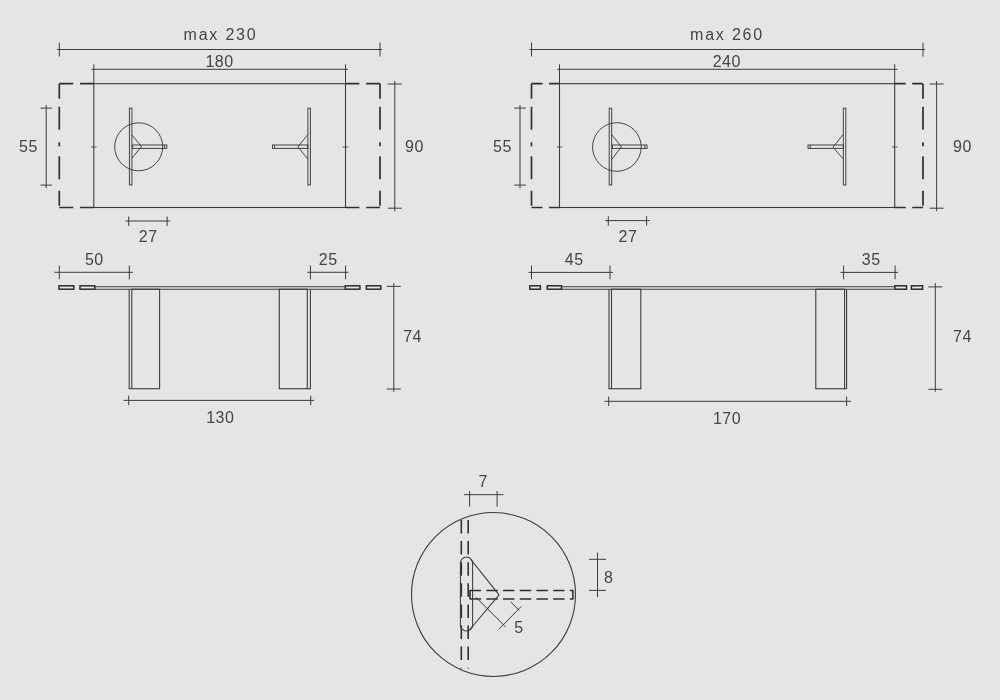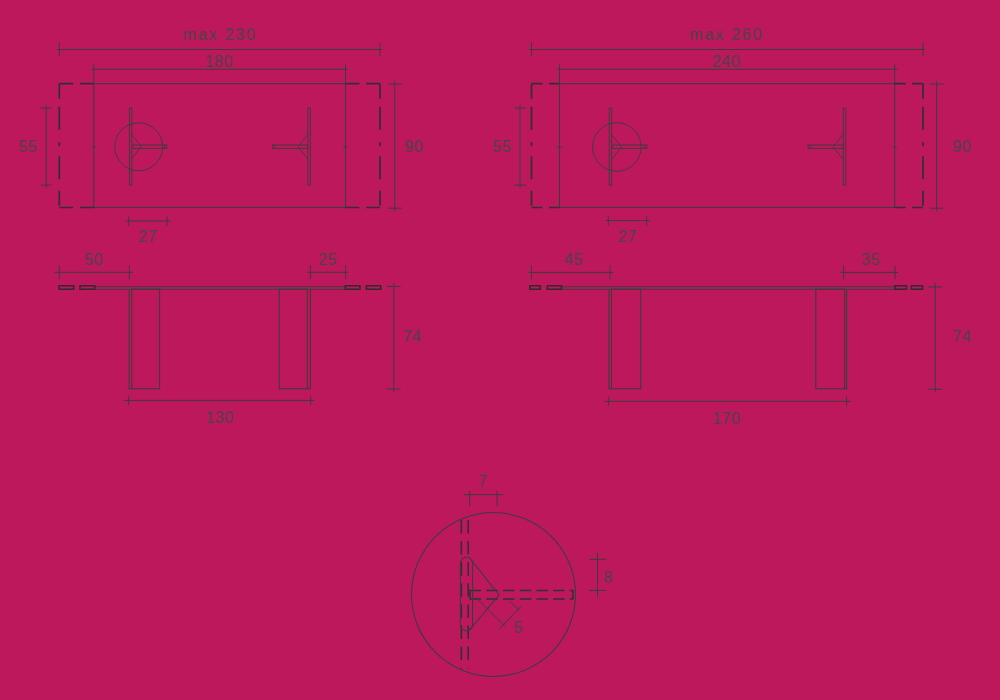--- a/index.html
+++ b/index.html
@@ -1,16 +1,16 @@
 <!DOCTYPE html>
 <html><head>
 <meta charset="utf-8">
 <style>
   html,body{margin:0;padding:0;background:#ffffff;}
-  #page{width:1000px;height:700px;position:relative;background:#be185d;overflow:hidden;filter:blur(0.5px);}
+  #page{width:1000px;height:700px;position:relative;background:#e5e5e5;overflow:hidden;filter:blur(0.5px);}
   svg{position:absolute;top:0;left:0;}
   text{font-family:"Liberation Sans",sans-serif;fill:#454545;}
   .t{font-size:16px;letter-spacing:0.5px;text-anchor:middle;}
   .tm{font-size:16px;letter-spacing:1.8px;text-anchor:middle;}
 </style>
 </head>
 <body>
 <div id="page">
 <svg width="1000" height="700" viewBox="0 0 1000 700">
   <g stroke="#3c3c3c" stroke-width="1.1" fill="none">

